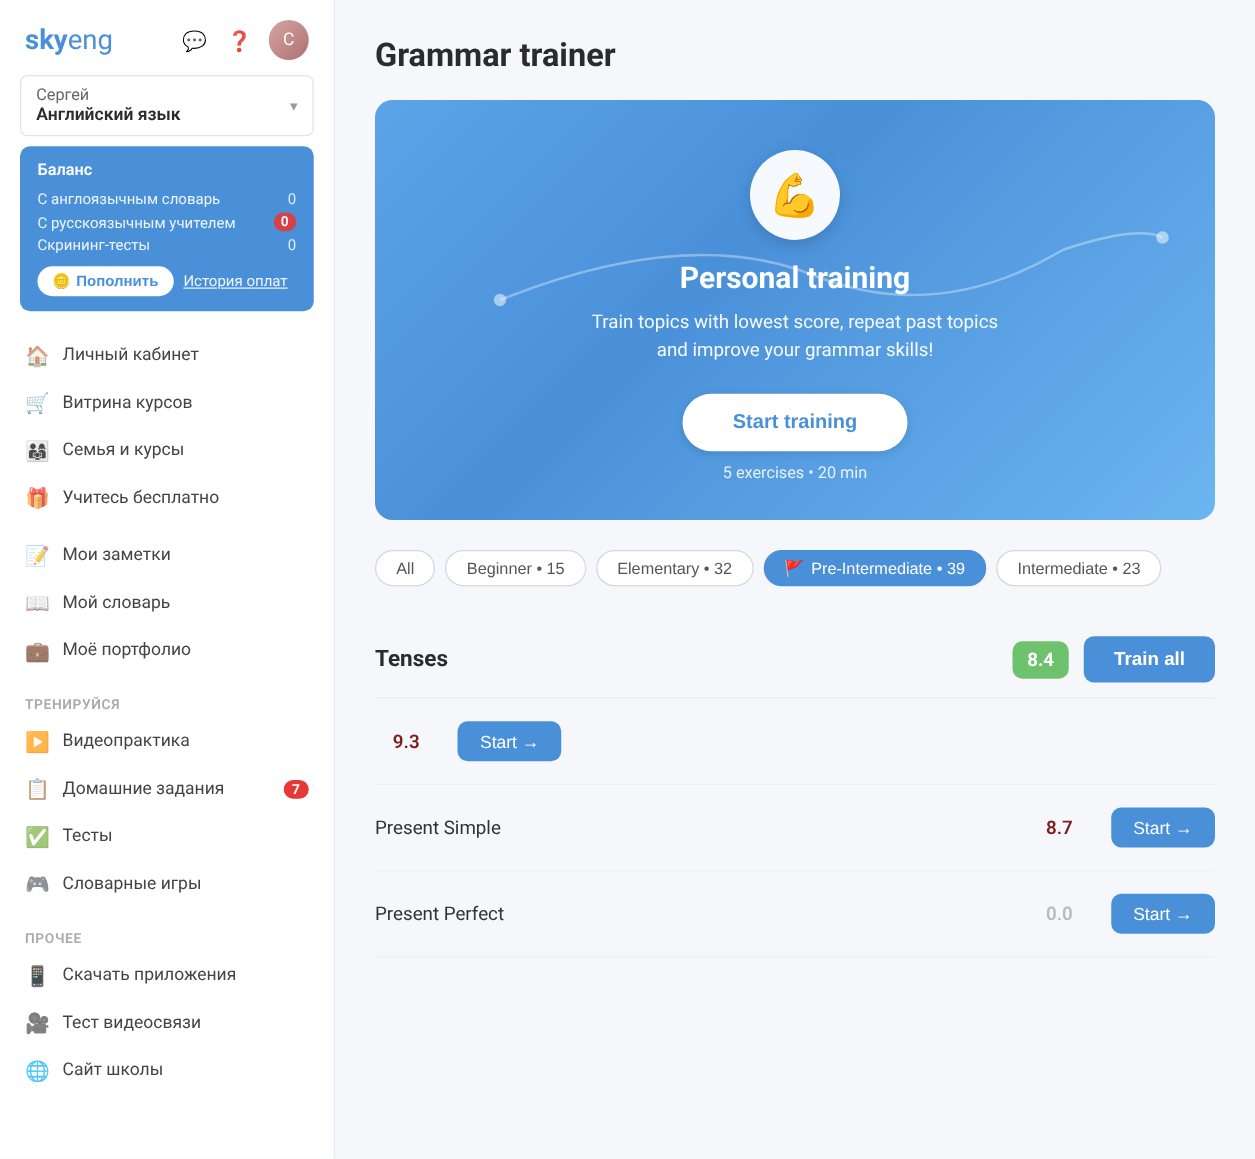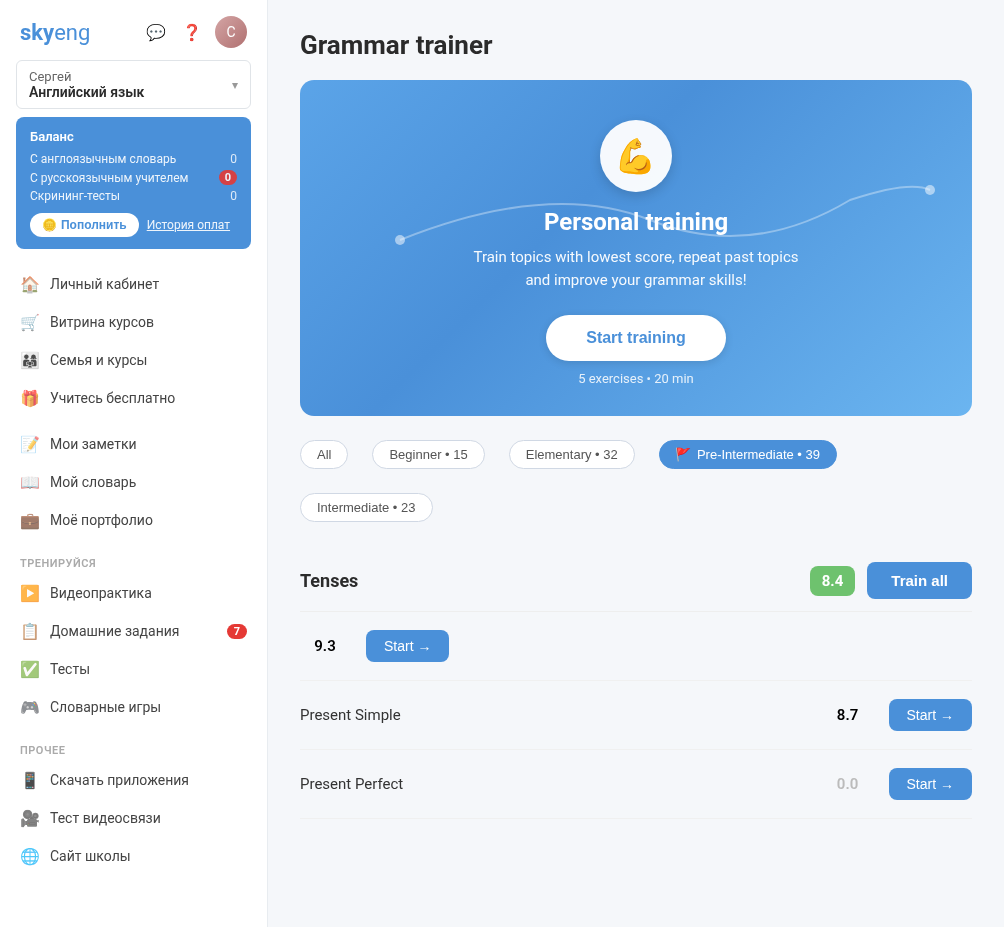--- a/index.html
+++ b/index.html
@@ -162,21 +162,21 @@
       font-weight: 600;
       cursor: pointer;
       display: inline-block;
       position: relative;
       z-index: 1;
       box-shadow: 0 2px 8px rgba(0,0,0,0.12);
     }
     .hero-meta { font-size: 13px; opacity: 0.85; margin-top: 10px; position: relative; z-index: 1; }
 
     
-    .filters { display: flex; flex-wrap: wrap; gap: 24px; margin-bottom: 24px; }
+    .filters { display: flex; flex-wrap: wrap; gap: 8px; margin-bottom: 24px; }
     .filter-btn {
       border: 1.5px solid #d0d8e4;
       background: #fff;
       color: #555;
       border-radius: 20px;
       padding: 6px 16px;
       font-size: 13px;
       cursor: pointer;
       transition: all 0.15s;
     }
@@ -224,21 +224,21 @@
       align-items: center;
       padding: 18px 0;
       border-bottom: 1px solid #f0f0f0;
     }
     .topic-name { flex: 1; font-size: 15px; color: #333; }
     .topic-score {
       width: 50px;
       text-align: center;
       font-size: 15px;
       font-weight: 600;
-      color: #000000;
+      color: #7f1d1d;
       margin-right: 16px;
     }
     .topic-score.zero { color: #bbb; }
     .btn-start-topic {
       background: #4a90d9;
       color: #fff;
       border: none;
       border-radius: 8px;
       padding: 8px 18px;
       font-size: 14px;

